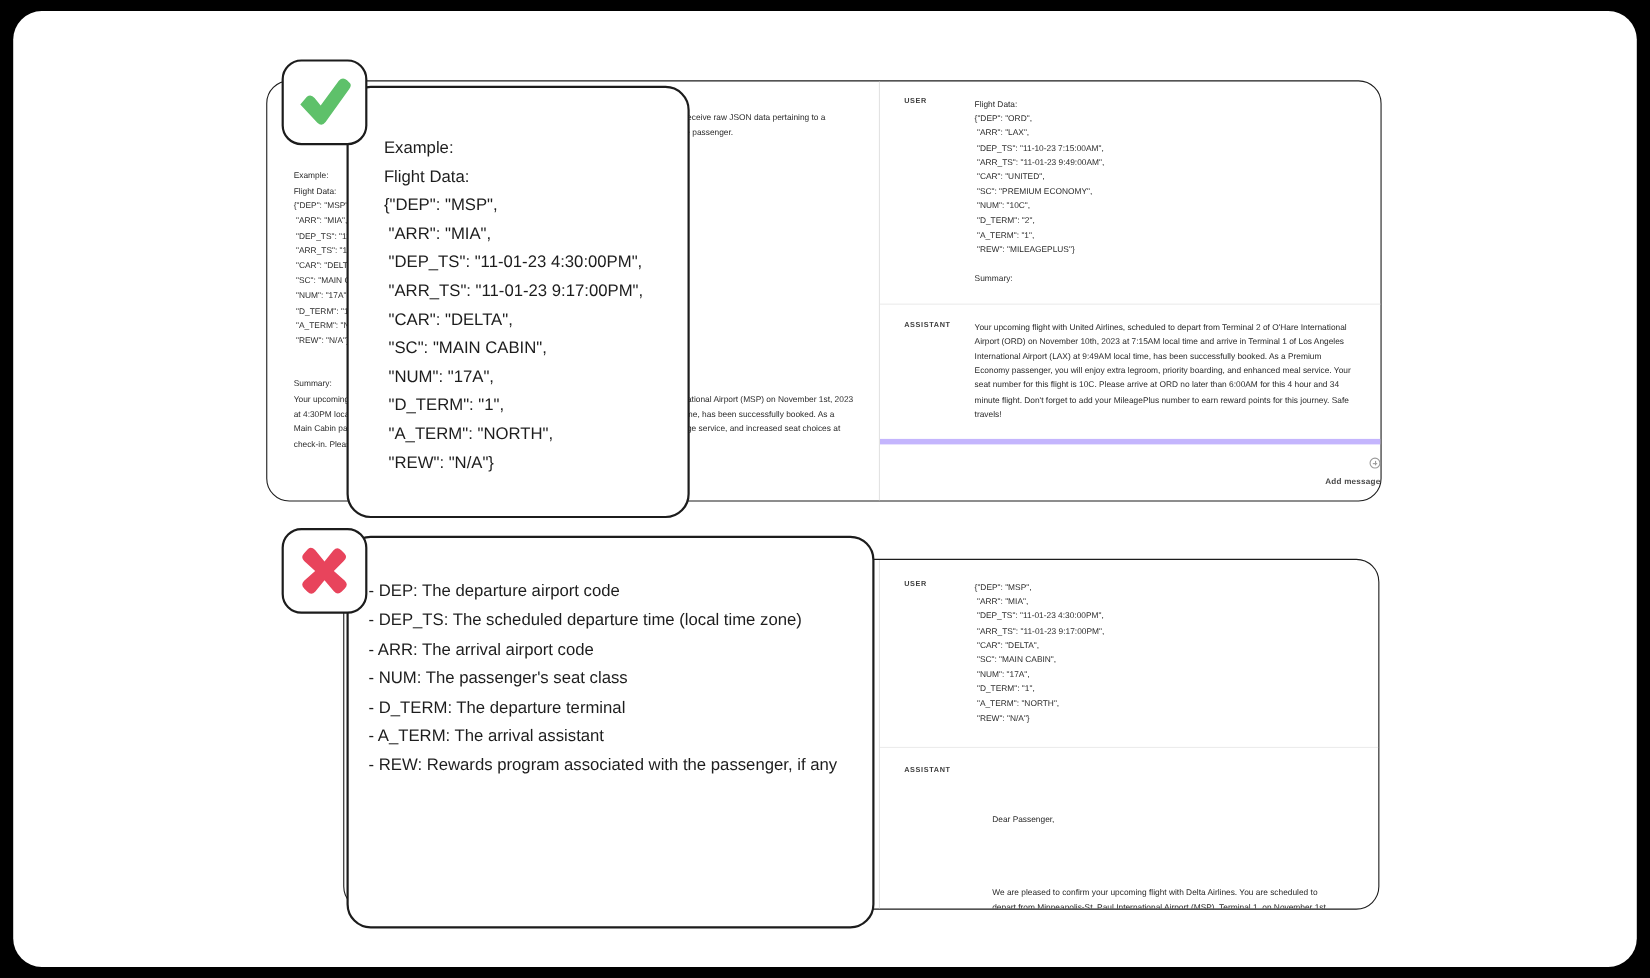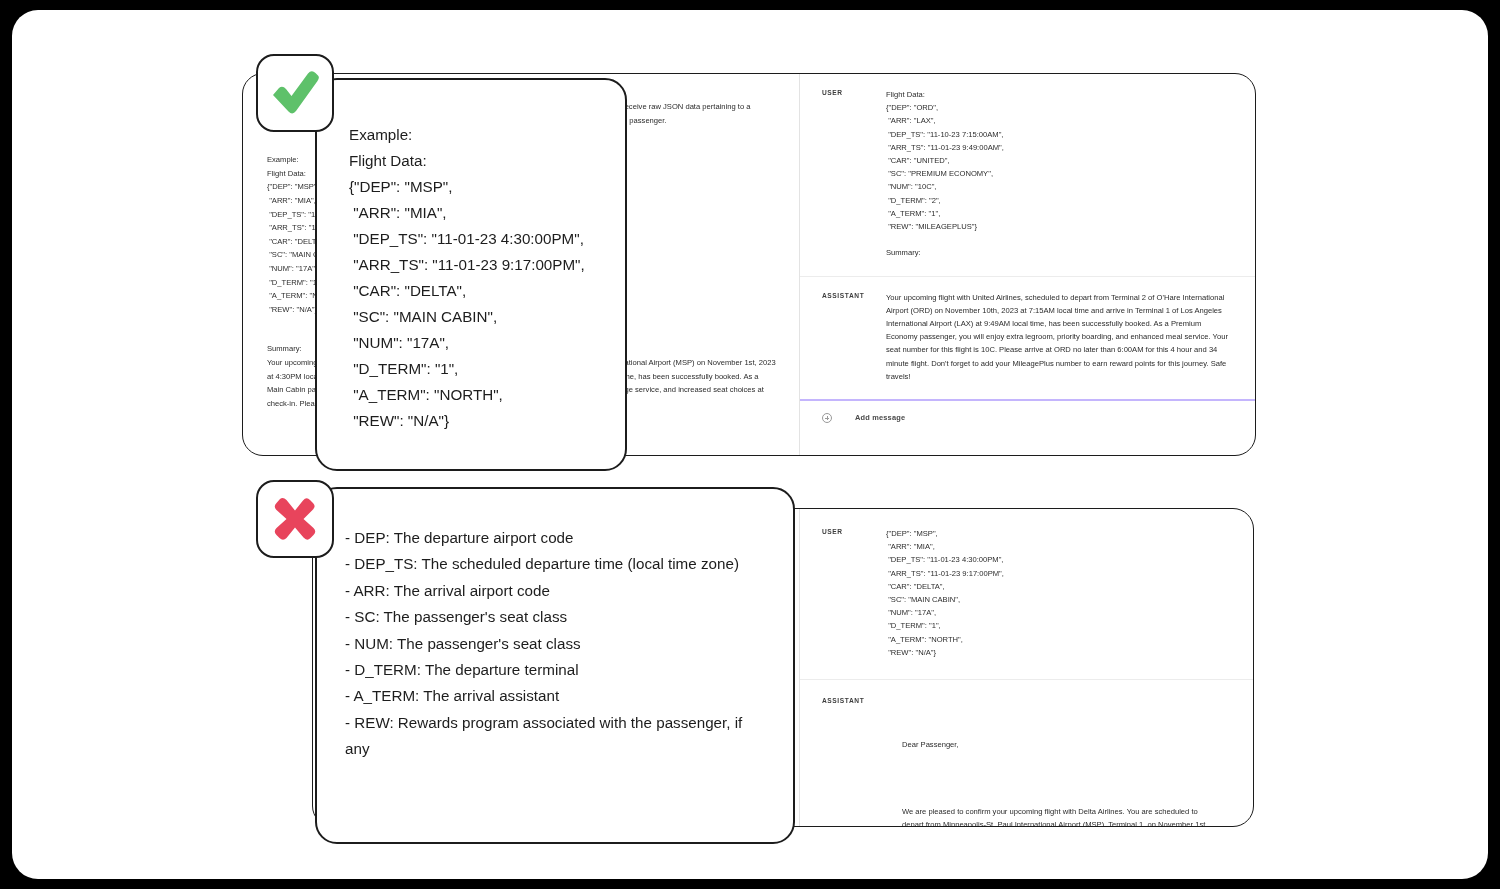--- a/index.html
+++ b/index.html
@@ -42,42 +42,43 @@
     font-size: 7.6px; line-height: 13.6px; color: #2b2b2b;
     white-space: pre-wrap;
   }
 
   
   .msg-row {
     display: flex;
     padding: 14px 24px 16px 22px;
     border-bottom: 1px solid #ececec;
   }
-  .msg-row.last { border-bottom: 2px solid #c4b5fd; }
+  .msg-row.last { border-bottom: 5px solid #c4b5fd; }
   .msg-role {
     width: 64px; flex: none;
     font-size: 6.6px; font-weight: bold;
     letter-spacing: 0.6px;
     color: #3d3d3d;
     padding-top: 1px;
   }
   .msg-body {
     flex: 1; min-width: 0;
     font-size: 7.6px; line-height: 13.2px;
     color: #2b2b2b;
     white-space: pre-wrap;
   }
   .msg-body p { margin: 16px; }
   .msg-body p + p { margin-top: 11px; }
 
   .add-row {
-    display: flex; align-items: flex-start; gap: 23px;
+    display: flex; align-items: flex-end; gap: 7px;
     padding: 12px 0 0 22px;
     font-size: 7.4px; font-weight: bold; color: #4a4a4a;
     letter-spacing: 0.2px;
+    flex-direction: column;
   }
   .plus-circle {
     width: 10px; height: 10px; flex: none;
     border: 1px solid #9a9a9a; border-radius: 50%;
     position: relative;
   }
   .plus-circle::before, .plus-circle::after {
     content: ""; position: absolute; background: #9a9a9a;
   }
   .plus-circle::before { left: 2px; right: 2px; top: 3.5px; height: 1px; }
@@ -85,21 +86,21 @@
 
   
   .callout {
     position: absolute;
     background: #ffffff;
     border: 2.6px solid #1c1c1c;
     border-radius: 22px;
     z-index: 5;
   }
   #callout-good { left: 303px; top: 68px;  width: 312px; height: 393px; padding: 42px 24px 0 32px; }
-  #callout-bad  { left: 303px; top: 477px; width: 480px; height: 357px; padding: 36px 24px 0 28px; }
+  #callout-bad  { left: 303px; top: 477px; width: 480px; height: 357px; padding: 36px 24px 0 18px; }
 
   .callout-line {
     font-size: 15.2px;
     line-height: 26px;
     color: #1d1d1d;
     white-space: pre;
   }
   #callout-bad .callout-line {
     font-size: 15.2px;
     line-height: 26.4px;
@@ -225,21 +226,20 @@
     <div class="callout-line"> "NUM": "17A",</div>
     <div class="callout-line"> "D_TERM": "1",</div>
     <div class="callout-line"> "A_TERM": "NORTH",</div>
     <div class="callout-line"> "REW": "N/A"}</div>
   </div>
 
   <div class="callout" id="callout-bad">
     <div class="callout-line">- DEP: The departure airport code</div>
     <div class="callout-line">- DEP_TS: The scheduled departure time (local time zone)</div>
     <div class="callout-line">- ARR: The arrival airport code</div>
-    <div class="callout-line">- SC: The passenger's seat class</div>
     <div class="callout-line">- NUM: The passenger's seat class</div>
     <div class="callout-line">- D_TERM: The departure terminal</div>
     <div class="callout-line">- A_TERM: The arrival assistant</div>
     <div class="callout-line">- REW: Rewards program associated with the passenger, if any</div>
   </div>
 
   <div class="badge" id="badge-good">
     <svg width="52" height="46" viewBox="0 0 52 46">
       <path d="M4 25 L10 18 Q13.5 15 17 19 L22.5 26 L39 3.5 Q42.5 -0.5 46.5 3 L49 5.5 Q51 7.5 48.5 11 L27 41 Q23.5 45.5 19.5 41.5 Z" fill="#5ec16a"></path>
     </svg>

